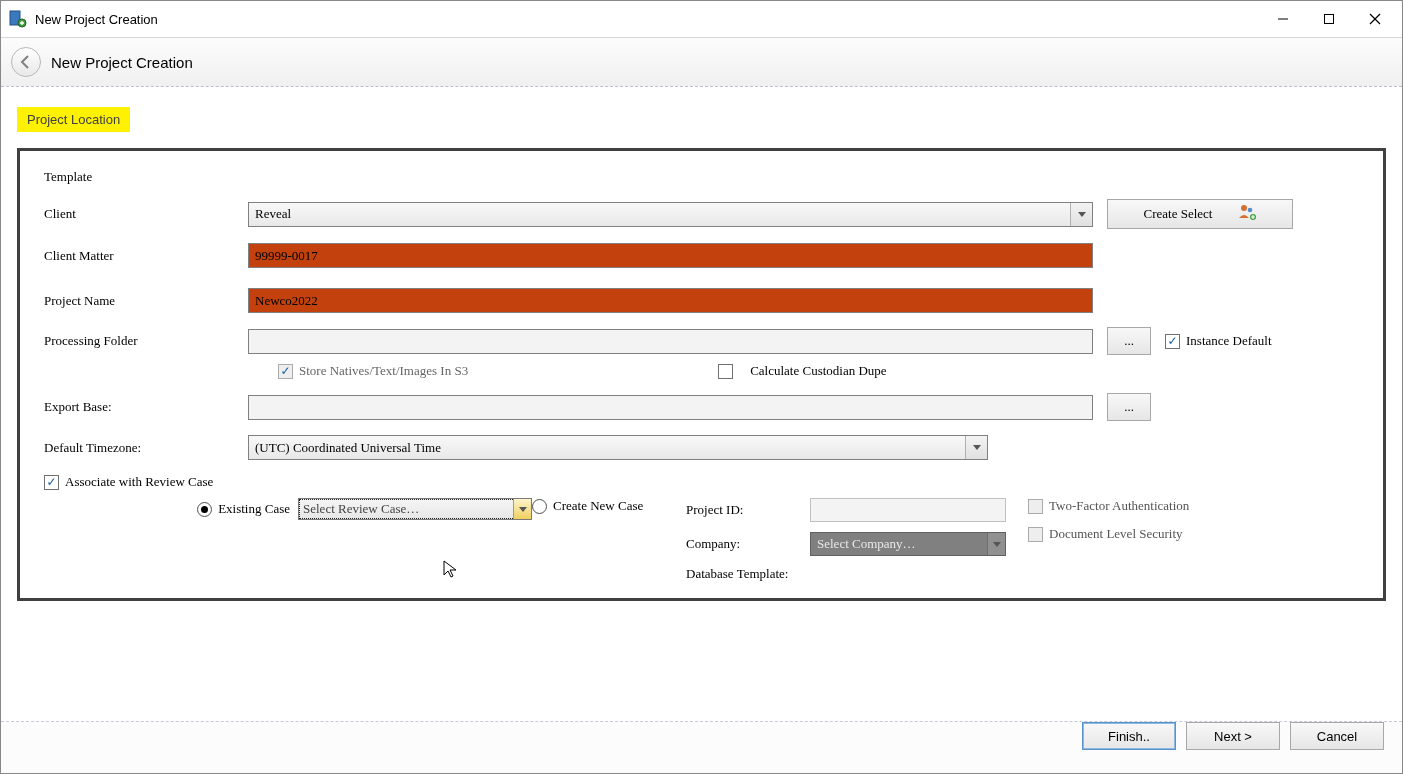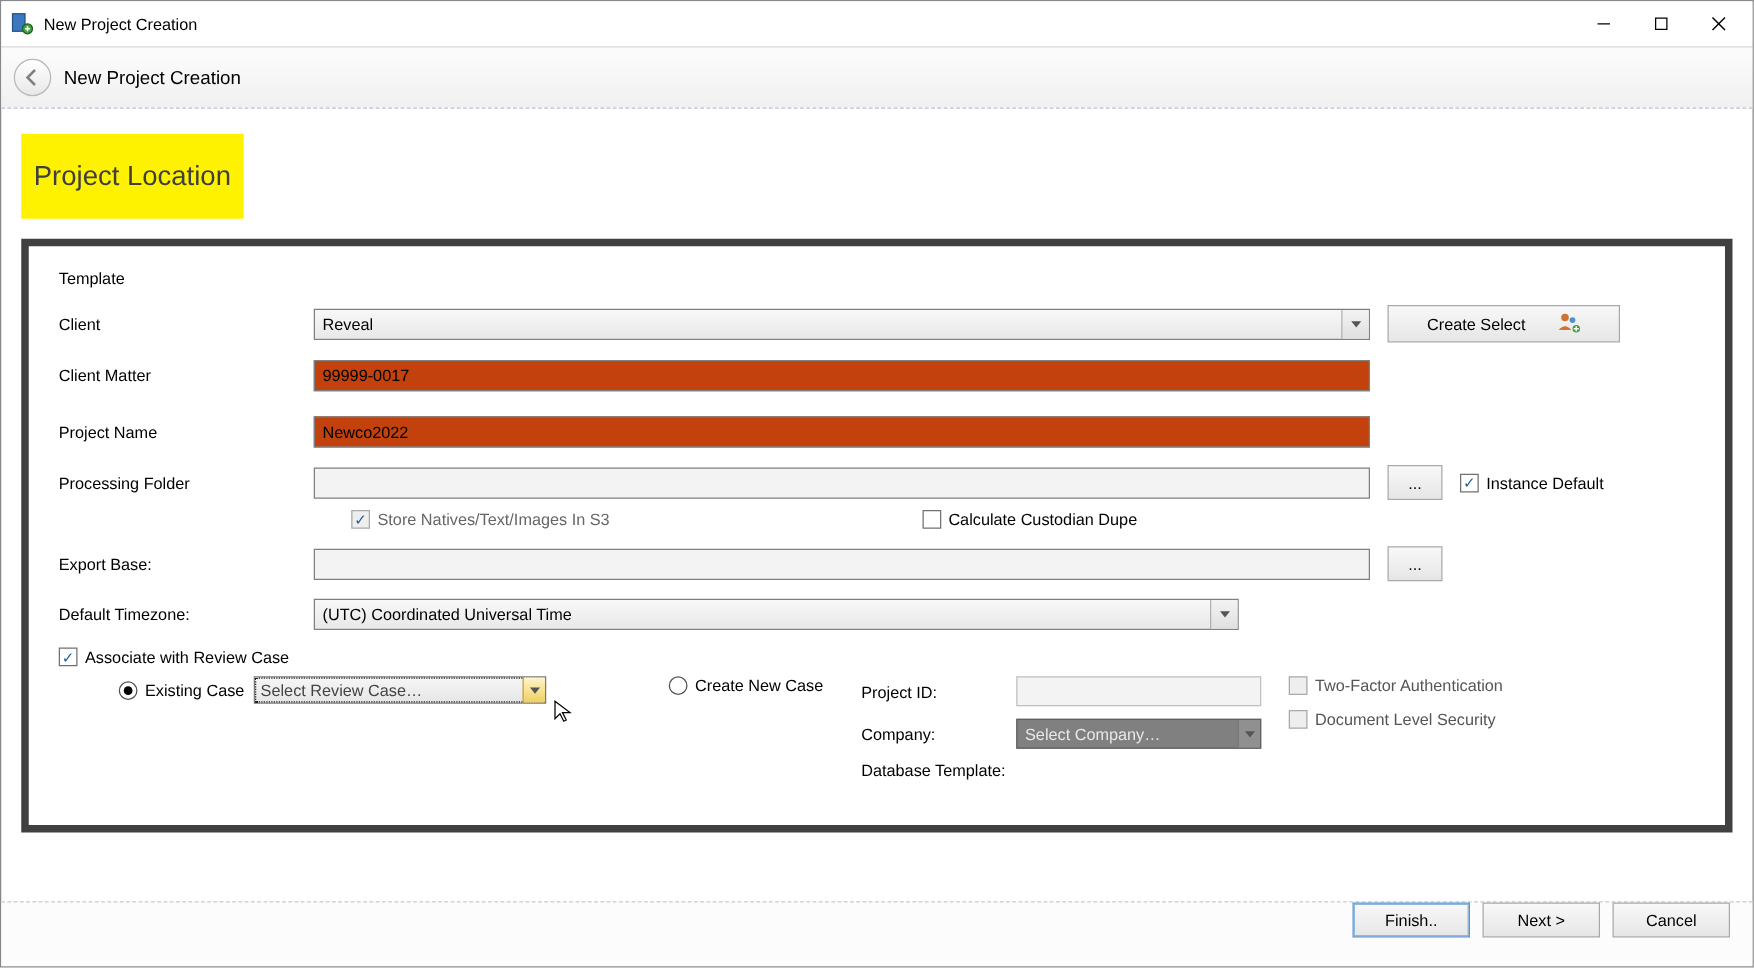--- a/index.html
+++ b/index.html
@@ -52,27 +52,28 @@
     display: flex; align-items: center; justify-content: center;
     margin-right: 10px;
     color: #808080;
   }
   .header .htitle { font-size: 15px; }
   .content { padding: 20px 16px 0 16px; }
   .section-title {
     display: inline-block;
     background: #fef200;
     color: #3f3f3f;
-    font-size: 22px;
-    padding: 21px 10px;
+    font-size: 13px;
+    padding: 5px 10px;
     margin-bottom: 16px;
   }
   .panel {
-    border: 6px solid #404040;
-    padding: 18px 24px 36px 24px;
+    border: 3px solid #404040;
+    padding: 18px 24px 16px 24px;
+    font-family: Liberation Serif, serif;
   }
   .row {
     display: flex;
     align-items: center;
     margin-bottom: 14px;
   }
   .lbl {
     width: 204px;
     flex: none;
     font-size: 13px;
@@ -169,21 +170,21 @@
     background: #000;
     border-radius: 50%;
   }
   .case-row {
     display: flex;
     align-items: flex-start;
     gap: 0;
     margin-top: 8px;
     padding-left: 48px;
   }
-  .existing-group { display: flex; align-items: center; }
+  .existing-group { display: flex; align-items: center; justify-content: flex-end; }
   .select-review {
     width: 234px; height: 22px;
     border: 1px solid #7a7a7a;
     background: linear-gradient(#f6f6f6,#e6e6e6);
     display: flex; align-items: center;
     padding: 0 4px;
     margin-left: 8px; position: relative;
     outline: 1px dotted #202020;
     outline-offset: -2px;
   }
@@ -340,21 +341,21 @@
       </div>
     </div>
 
     <div class="row" style="margin-top:-6px;">
       <div class="lbl"></div>
       <div style="display:flex;align-items:center;width:845px;">
         <div style="display:flex;align-items:center;margin-left:30px;">
           <span class="cb checked disabled"></span>
           <span style="color:#666;">Store Natives/Text/Images In S3</span>
         </div>
-        <div style="display:flex;align-items:flex-start;margin-left:250px;">
+        <div style="display:flex;align-items:center;margin-left:250px;gap:11px;">
           <span class="cb"></span>
           <span>Calculate Custodian Dupe</span>
         </div>
       </div>
     </div>
 
     <div class="row">
       <div class="lbl">Export Base:</div>
       <div class="textbox-ro w845">
         <span></span>

